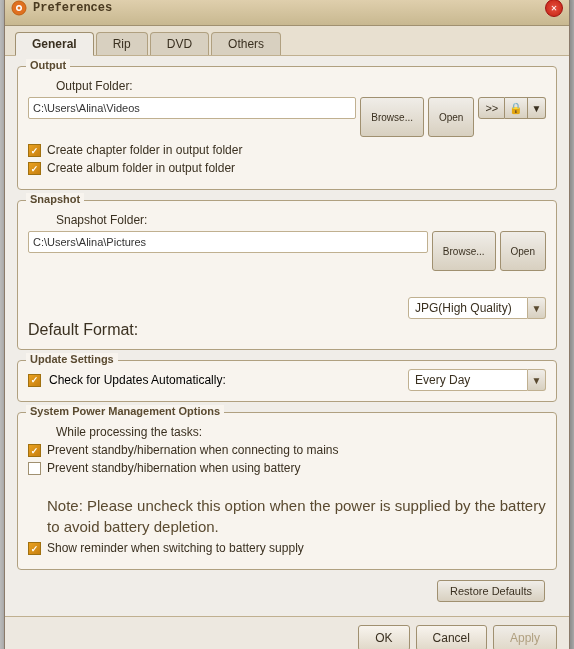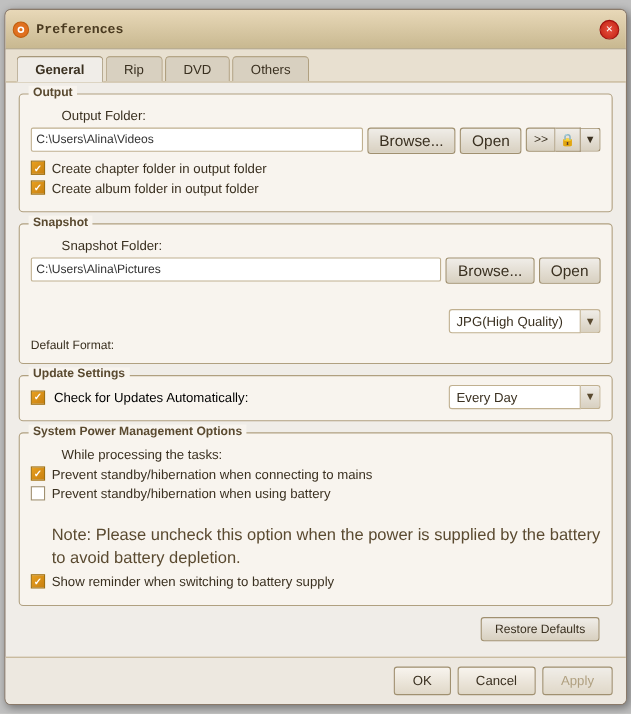--- a/index.html
+++ b/index.html
@@ -123,27 +123,27 @@
       flex: 1;
       height: 22px;
       border: 1px solid #c0b090;
       border-radius: 2px;
       padding: 0 4px;
       font-size: 11px;
       background: white;
       color: #333;
     }
     .btn {
-      height: 24px;
+      height: 40px;
       padding: 0 10px;
       background: linear-gradient(to bottom, #f0ede8, #d8d0c0);
       border: 1px solid #a09070;
       border-radius: 3px;
       cursor: pointer;
-      font-size: 14px;
+      font-size: 10px;
       color: #3a3020;
       white-space: nowrap;
     }
     .btn-icon-group {
       display: flex;
       align-items: center;
       gap: 0;
     }
     .btn-arrows {
       height: 22px;
@@ -175,21 +175,21 @@
       border-radius: 0 3px 3px 0;
       cursor: pointer;
       font-size: 10px;
       color: #3a3020;
       display: flex;
       align-items: center;
       justify-content: center;
     }
     .checkbox-row {
       display: flex;
-      align-items: flex-start;
+      align-items: flex-end;
       gap: 6px;
       margin: 4px 0;
       font-size: 12px;
       color: #3a3020;
     }
     .checkbox {
       width: 13px;
       height: 13px;
       border: 1px solid #a09070;
       background: white;
@@ -235,21 +235,21 @@
       border-left: none;
       border-radius: 0 3px 3px 0;
       display: flex;
       align-items: center;
       justify-content: center;
       cursor: pointer;
       font-size: 10px;
       color: #5a4a30;
     }
     .row-label {
-      font-size: 11px;
+      font-size: 16px;
       color: #3a3020;
       white-space: nowrap;
       margin-top: 44px;
     }
     .spacer { flex: 1; }
     .format-row {
       display: flex;
       align-items: center;
       margin-top: 6px;
     }

